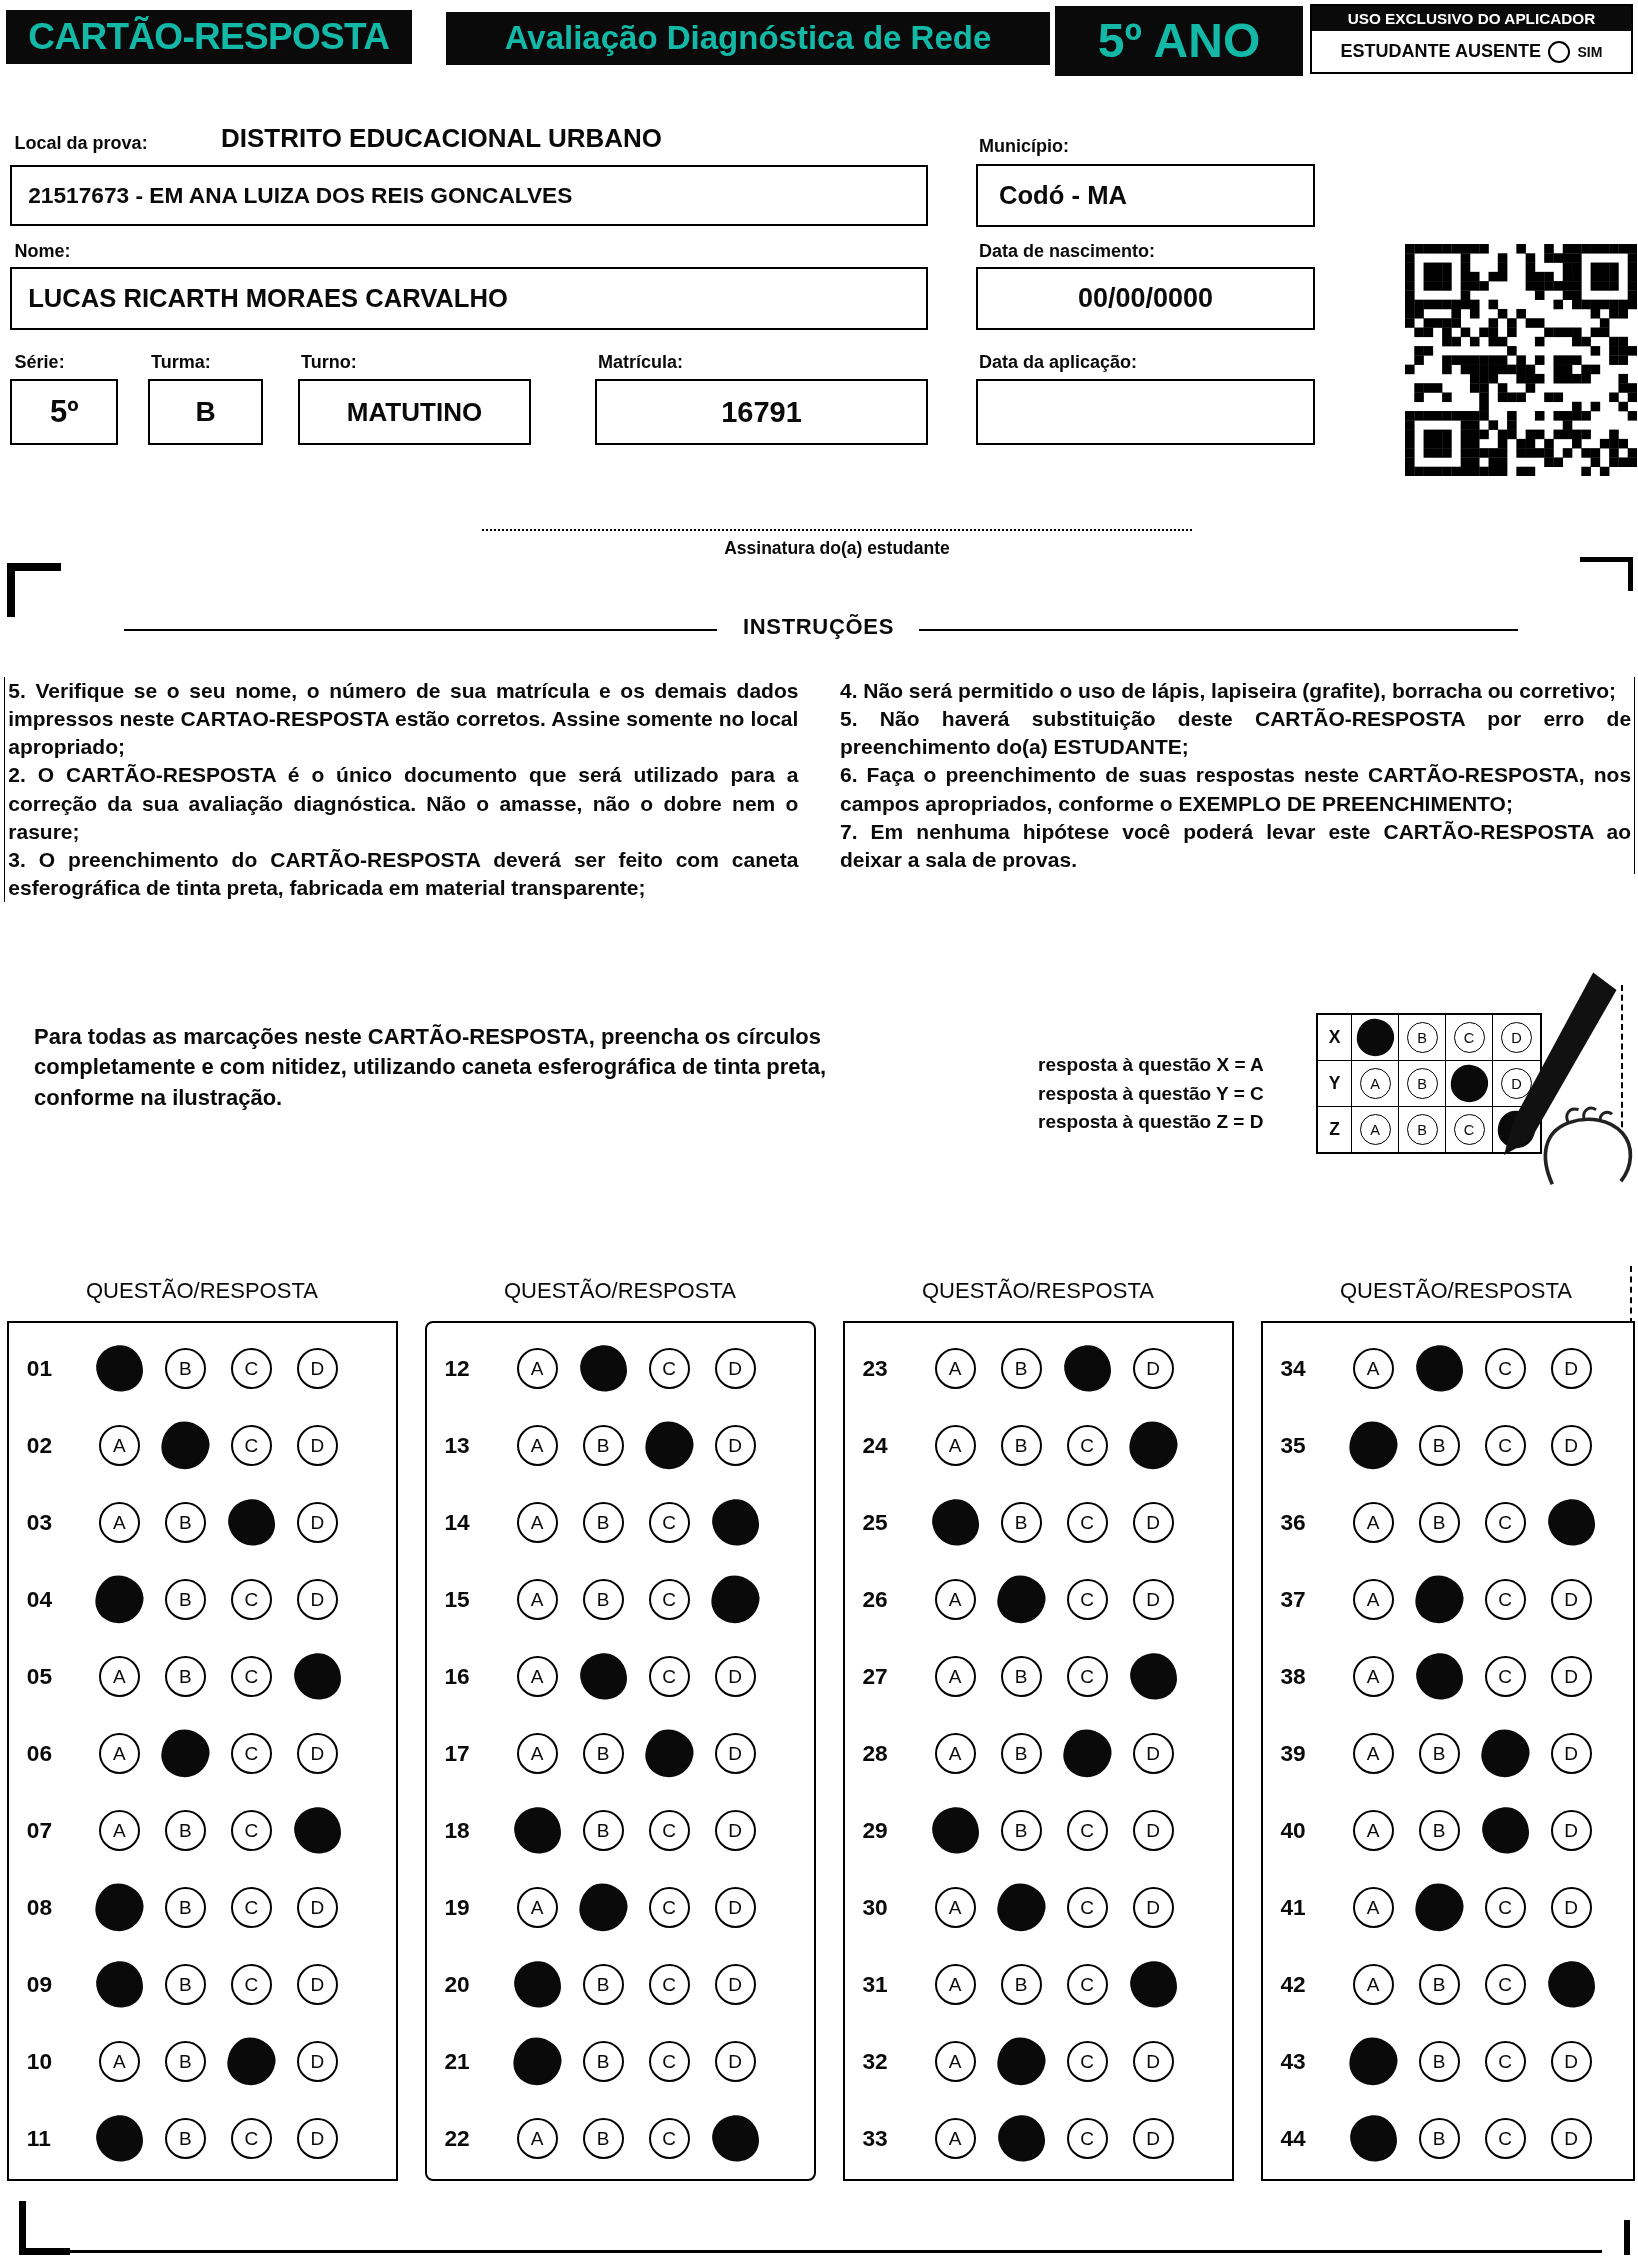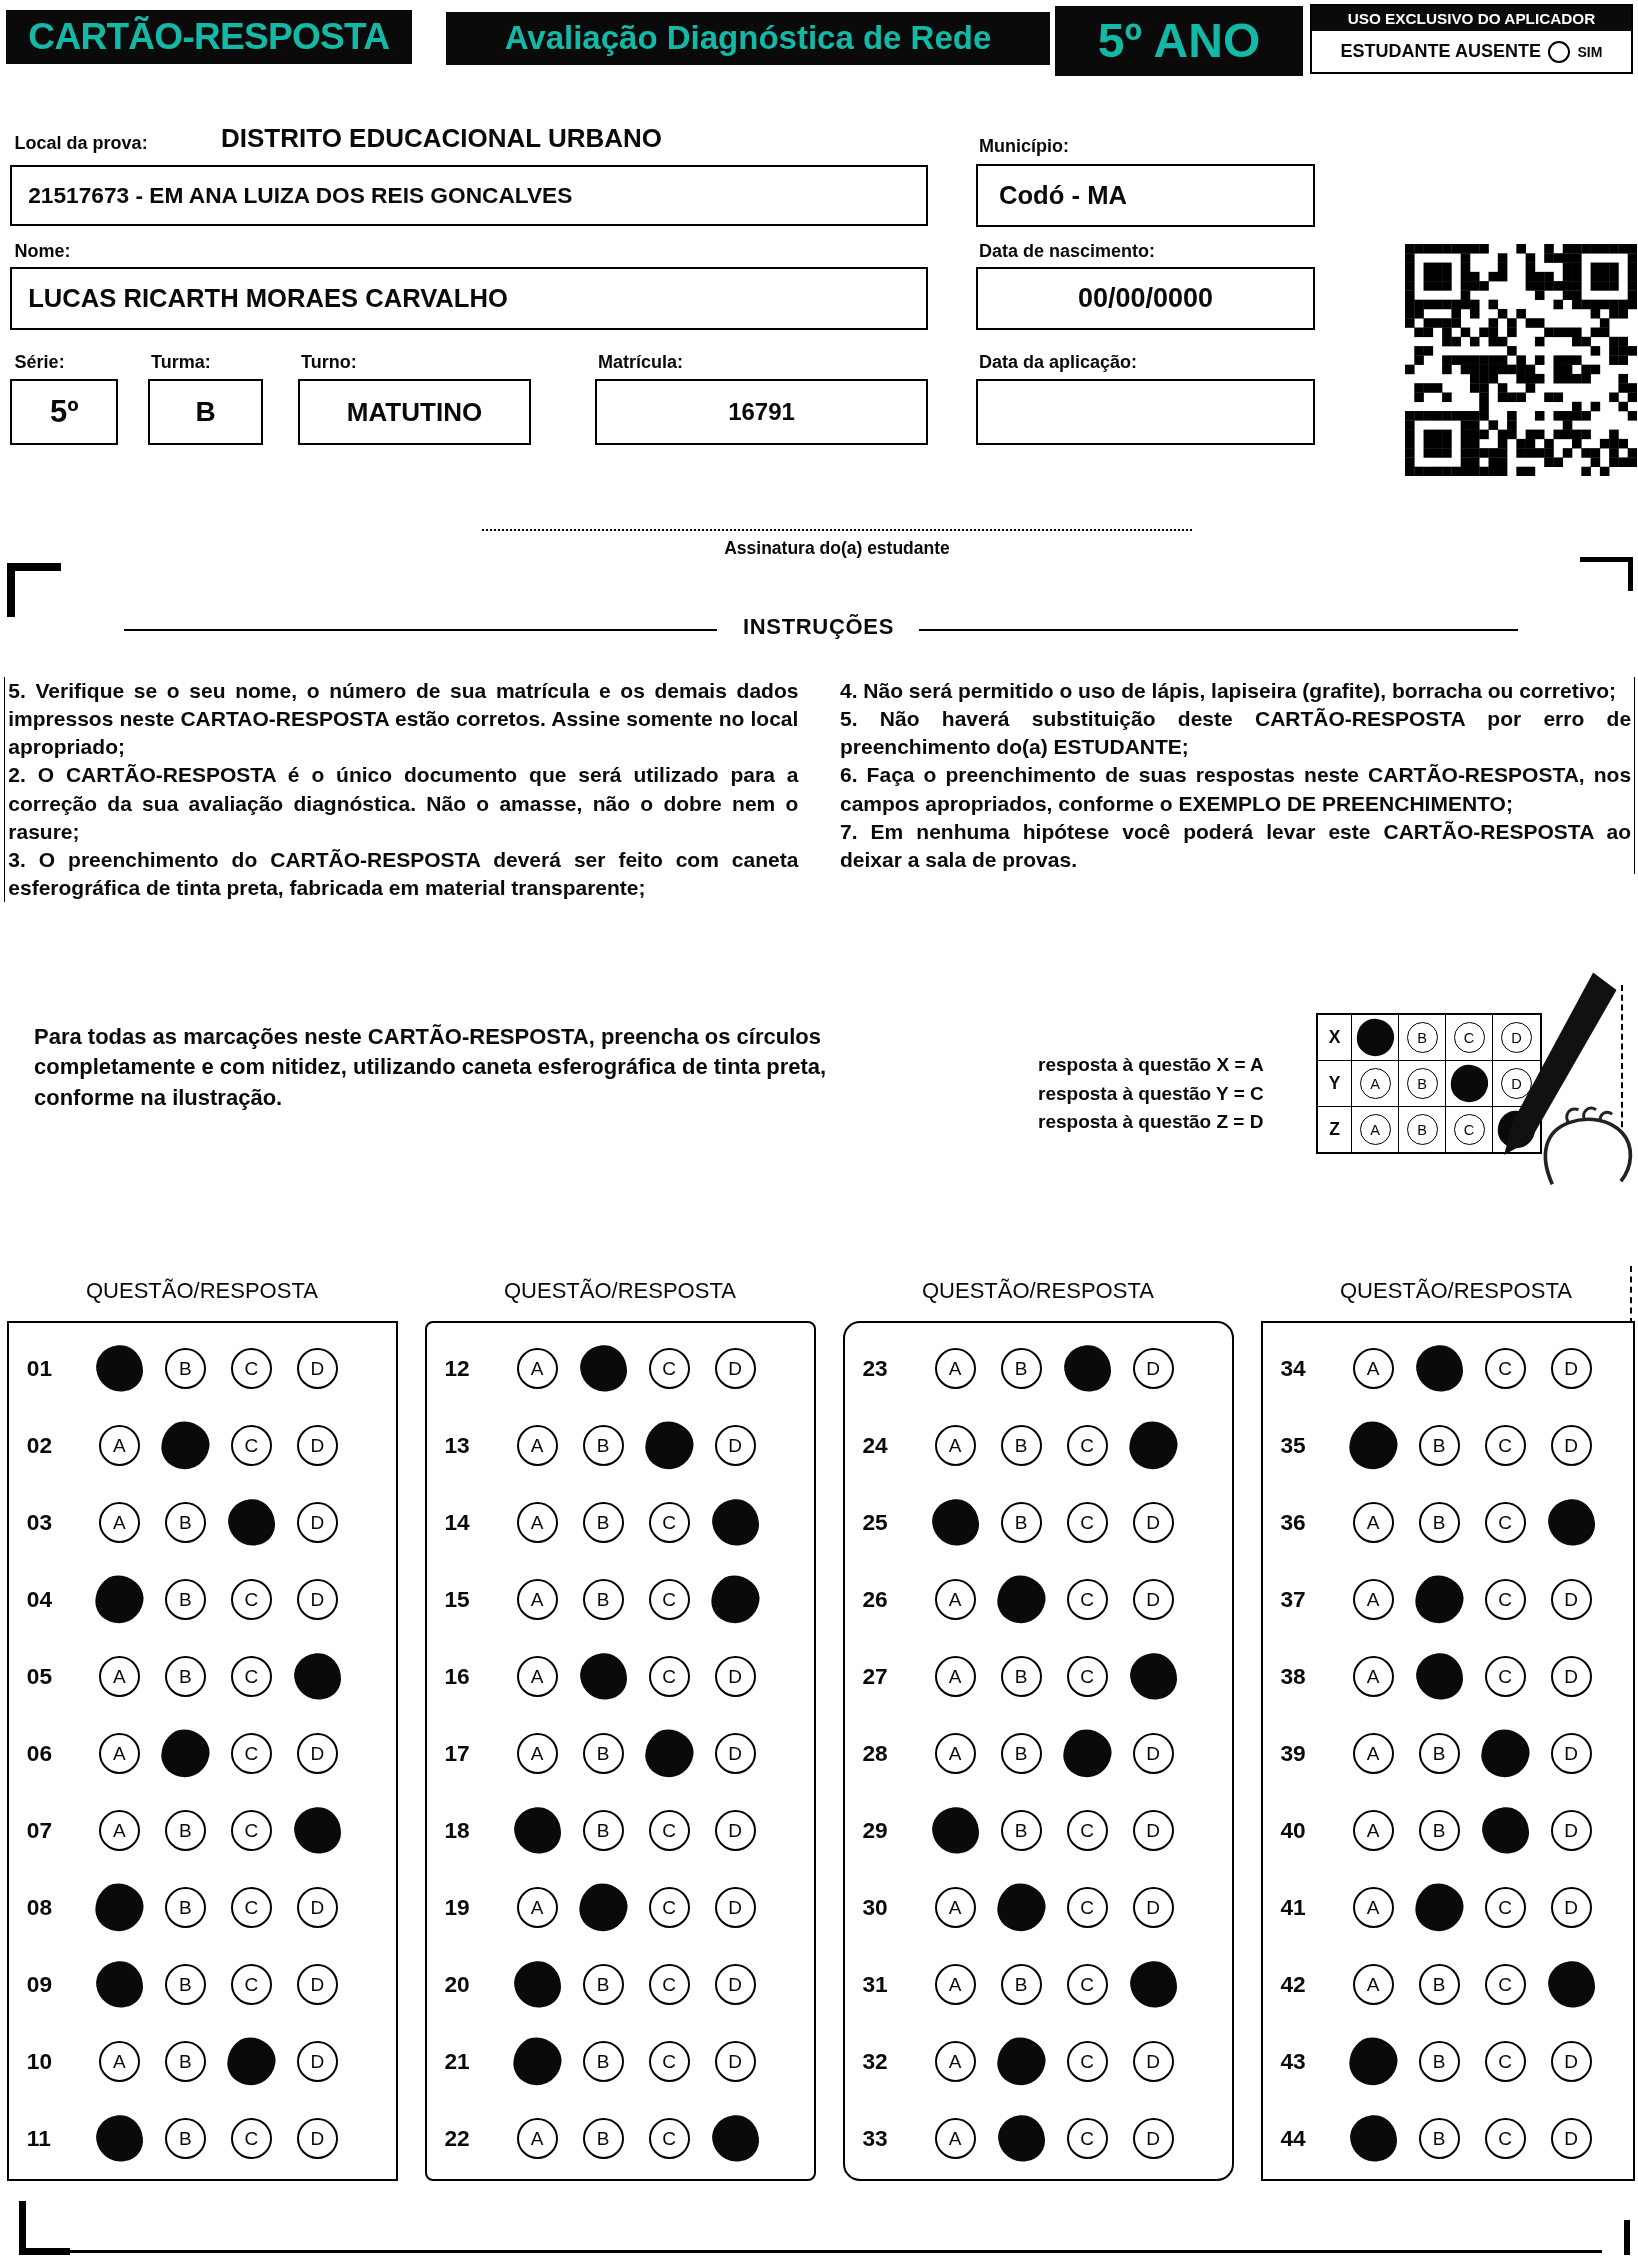--- a/index.html
+++ b/index.html
@@ -23,21 +23,21 @@
   .val-inline{position:absolute;font-weight:bold;font-size:26px;}
   .fbox{position:absolute;border:2.2px solid #000;display:flex;align-items:center;font-weight:bold;background:#fff;}
   .fbox.center{justify-content:center;}
   .box-school{left:10.2px;top:165px;width:918px;height:61px;font-size:22.7px;padding-left:16px;}
   .box-municipio{left:976px;top:164px;width:339px;height:63px;font-size:25.6px;padding-left:21px;}
   .box-nome{left:10.2px;top:267px;width:918px;height:63px;font-size:25.6px;padding-left:16px;}
   .box-nasc{left:976px;top:267px;width:339px;height:63px;font-size:27px;}
   .box-serie{left:10.2px;top:379px;width:108px;height:66px;font-size:31px;}
   .box-turma{left:148px;top:379px;width:115px;height:66px;font-size:28px;}
   .box-turno{left:298px;top:379px;width:233px;height:66px;font-size:26px;}
-  .box-matricula{left:595px;top:379px;width:333px;height:66px;font-size:24px;}
+  .box-matricula{left:595px;top:379px;width:333px;height:66px;font-size:29px;}
   .box-aplicacao{left:976px;top:379px;width:339px;height:66px;font-size:25px;}
   .qr{position:absolute;left:1405px;top:244px;width:232px;height:232px;}
 
   
   .sig-line{position:absolute;left:482px;top:529px;width:710px;border-top:2.9px dotted #000;}
   .sig-label{position:absolute;left:482px;top:538px;width:710px;text-align:center;font-weight:bold;font-size:17.5px;}
 
   
   .mark-tl{position:absolute;left:7.3px;top:563px;width:54px;height:54px;border-left:8.8px solid #000;border-top:8.8px solid #000;}
   .mark-tr{position:absolute;left:1580px;top:557px;width:53px;height:34px;border-top:5.8px solid #000;border-right:5.8px solid #000;}
@@ -66,21 +66,21 @@
   .exbubble{width:31px;height:31px;border:1.5px solid #000;border-radius:50%;display:flex;align-items:center;justify-content:center;font-size:14.6px;background:#fff;}
   .exbubble.filled{background:#0a0a0a;border-color:#0a0a0a;border-radius:47% 53% 50% 50%/51% 49% 53% 47%;transform:scale(1.2) rotate(6deg);}
   .hand-ill{position:absolute;left:1482px;top:971px;width:161px;height:219px;z-index:4;}
   .dash-v1{position:absolute;left:1621px;top:985px;height:191px;border-left:2.2px dashed #000;}
   .dash-v2{position:absolute;left:1630px;top:1266px;height:58px;border-left:2.2px dashed #000;}
 
   
   .qhead{position:absolute;top:1278px;font-weight:normal;font-size:22px;}
   .qh1{left:86px;} .qh2{left:504px;} .qh3{left:922px;} .qh4{left:1340px;}
   .abox{position:absolute;top:1321px;height:860px;border:2.2px solid #000;background:#fff;padding-top:7.3px;}
-  .ab1{left:7.3px;width:391px;} .ab2{left:425px;width:391px;border-radius:8px;} .ab3{left:843px;width:391px;border-radius:17px;} .ab4{left:1261px;width:374px;}
+  .ab1{left:7.3px;width:391px;} .ab2{left:425px;width:391px;border-radius:8px;} .ab3{left:843px;width:391px;} .ab4{left:1261px;width:374px;}
   .arow{display:flex;align-items:center;height:77px;padding-left:17.5px;}
   .qnum{width:72px;font-weight:bold;font-size:22.7px;}
   .bubble{width:41px;height:41px;border:2.2px solid #000;border-radius:50%;display:flex;align-items:center;justify-content:center;font-size:19px;margin-right:25px;background:#fff;flex:0 0 auto;}
   .bubble.filled{background:#0a0a0a;border-color:#0a0a0a;border-radius:46% 54% 52% 48%/53% 47% 55% 45%;transform:rotate(10deg) scale(1.16);}
   .arow:nth-child(odd) .bubble.filled{transform:rotate(-8deg) scale(1.13);border-radius:52% 48% 46% 54%/47% 53% 45% 55%;}
 </style>
 </head>
 <body>
 
 <div class="page">

